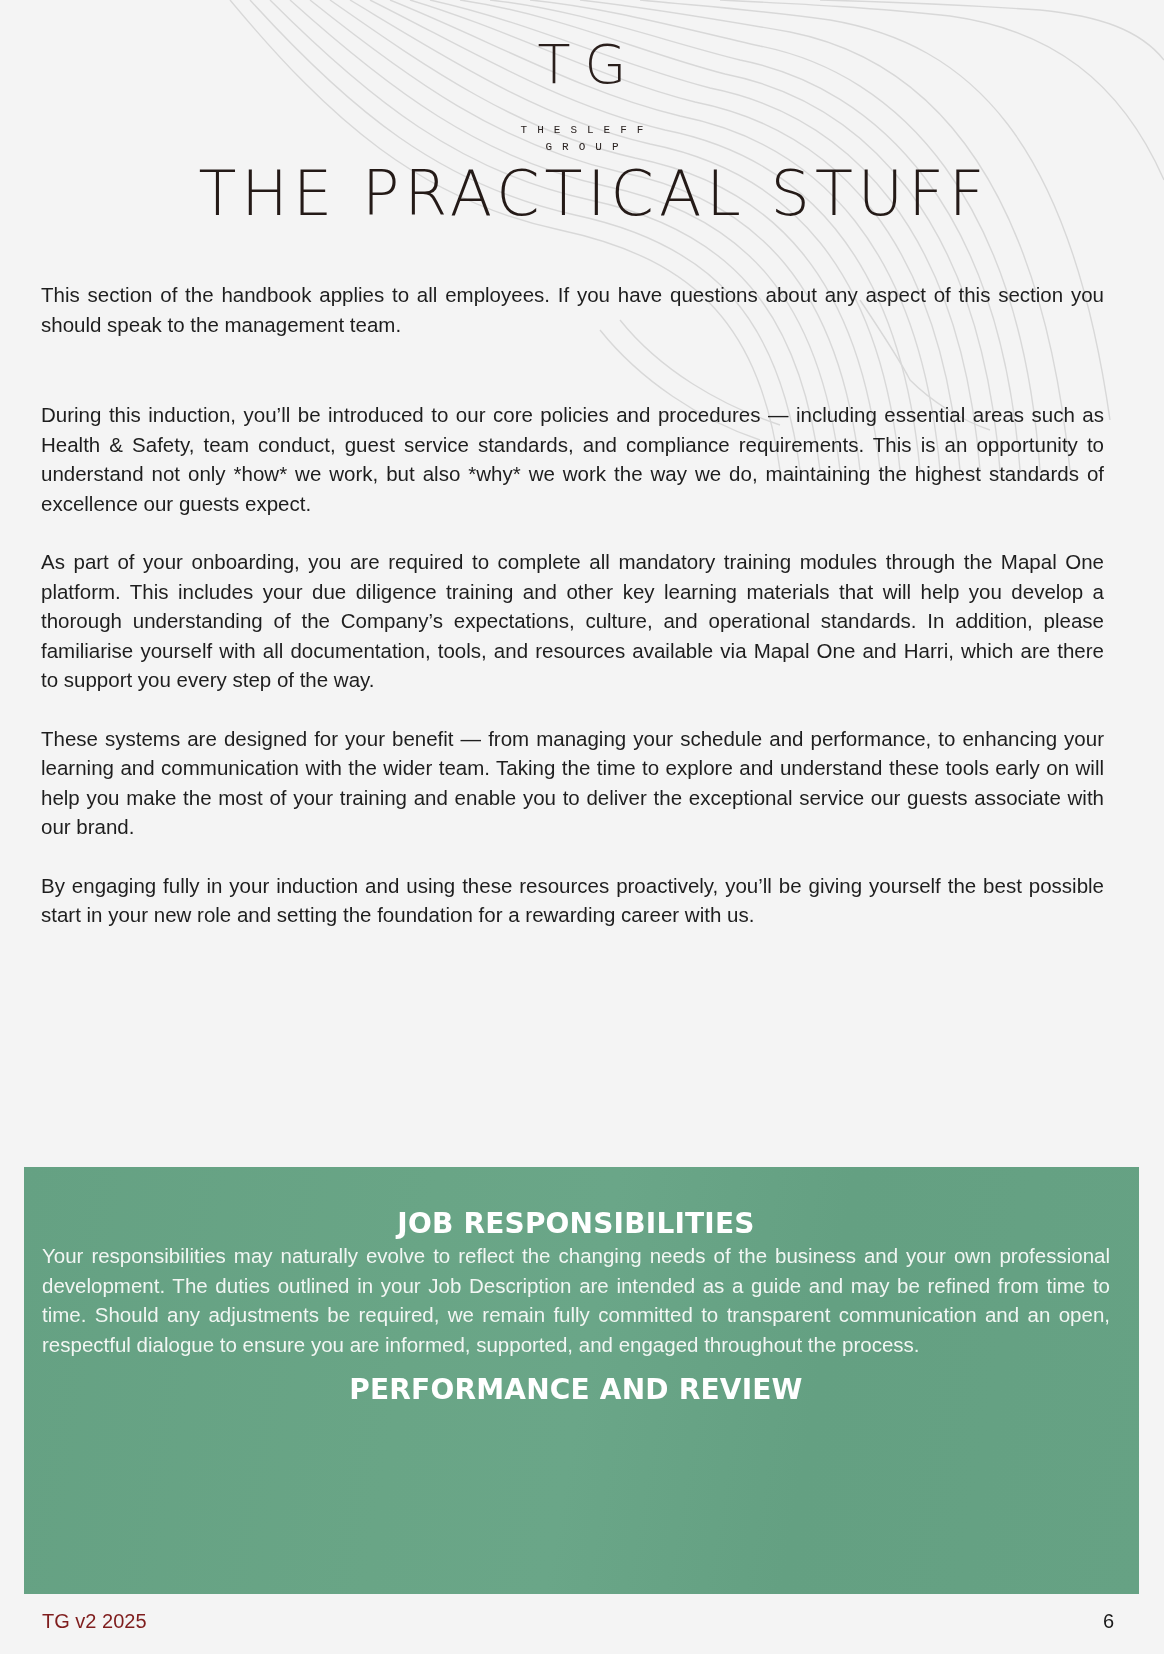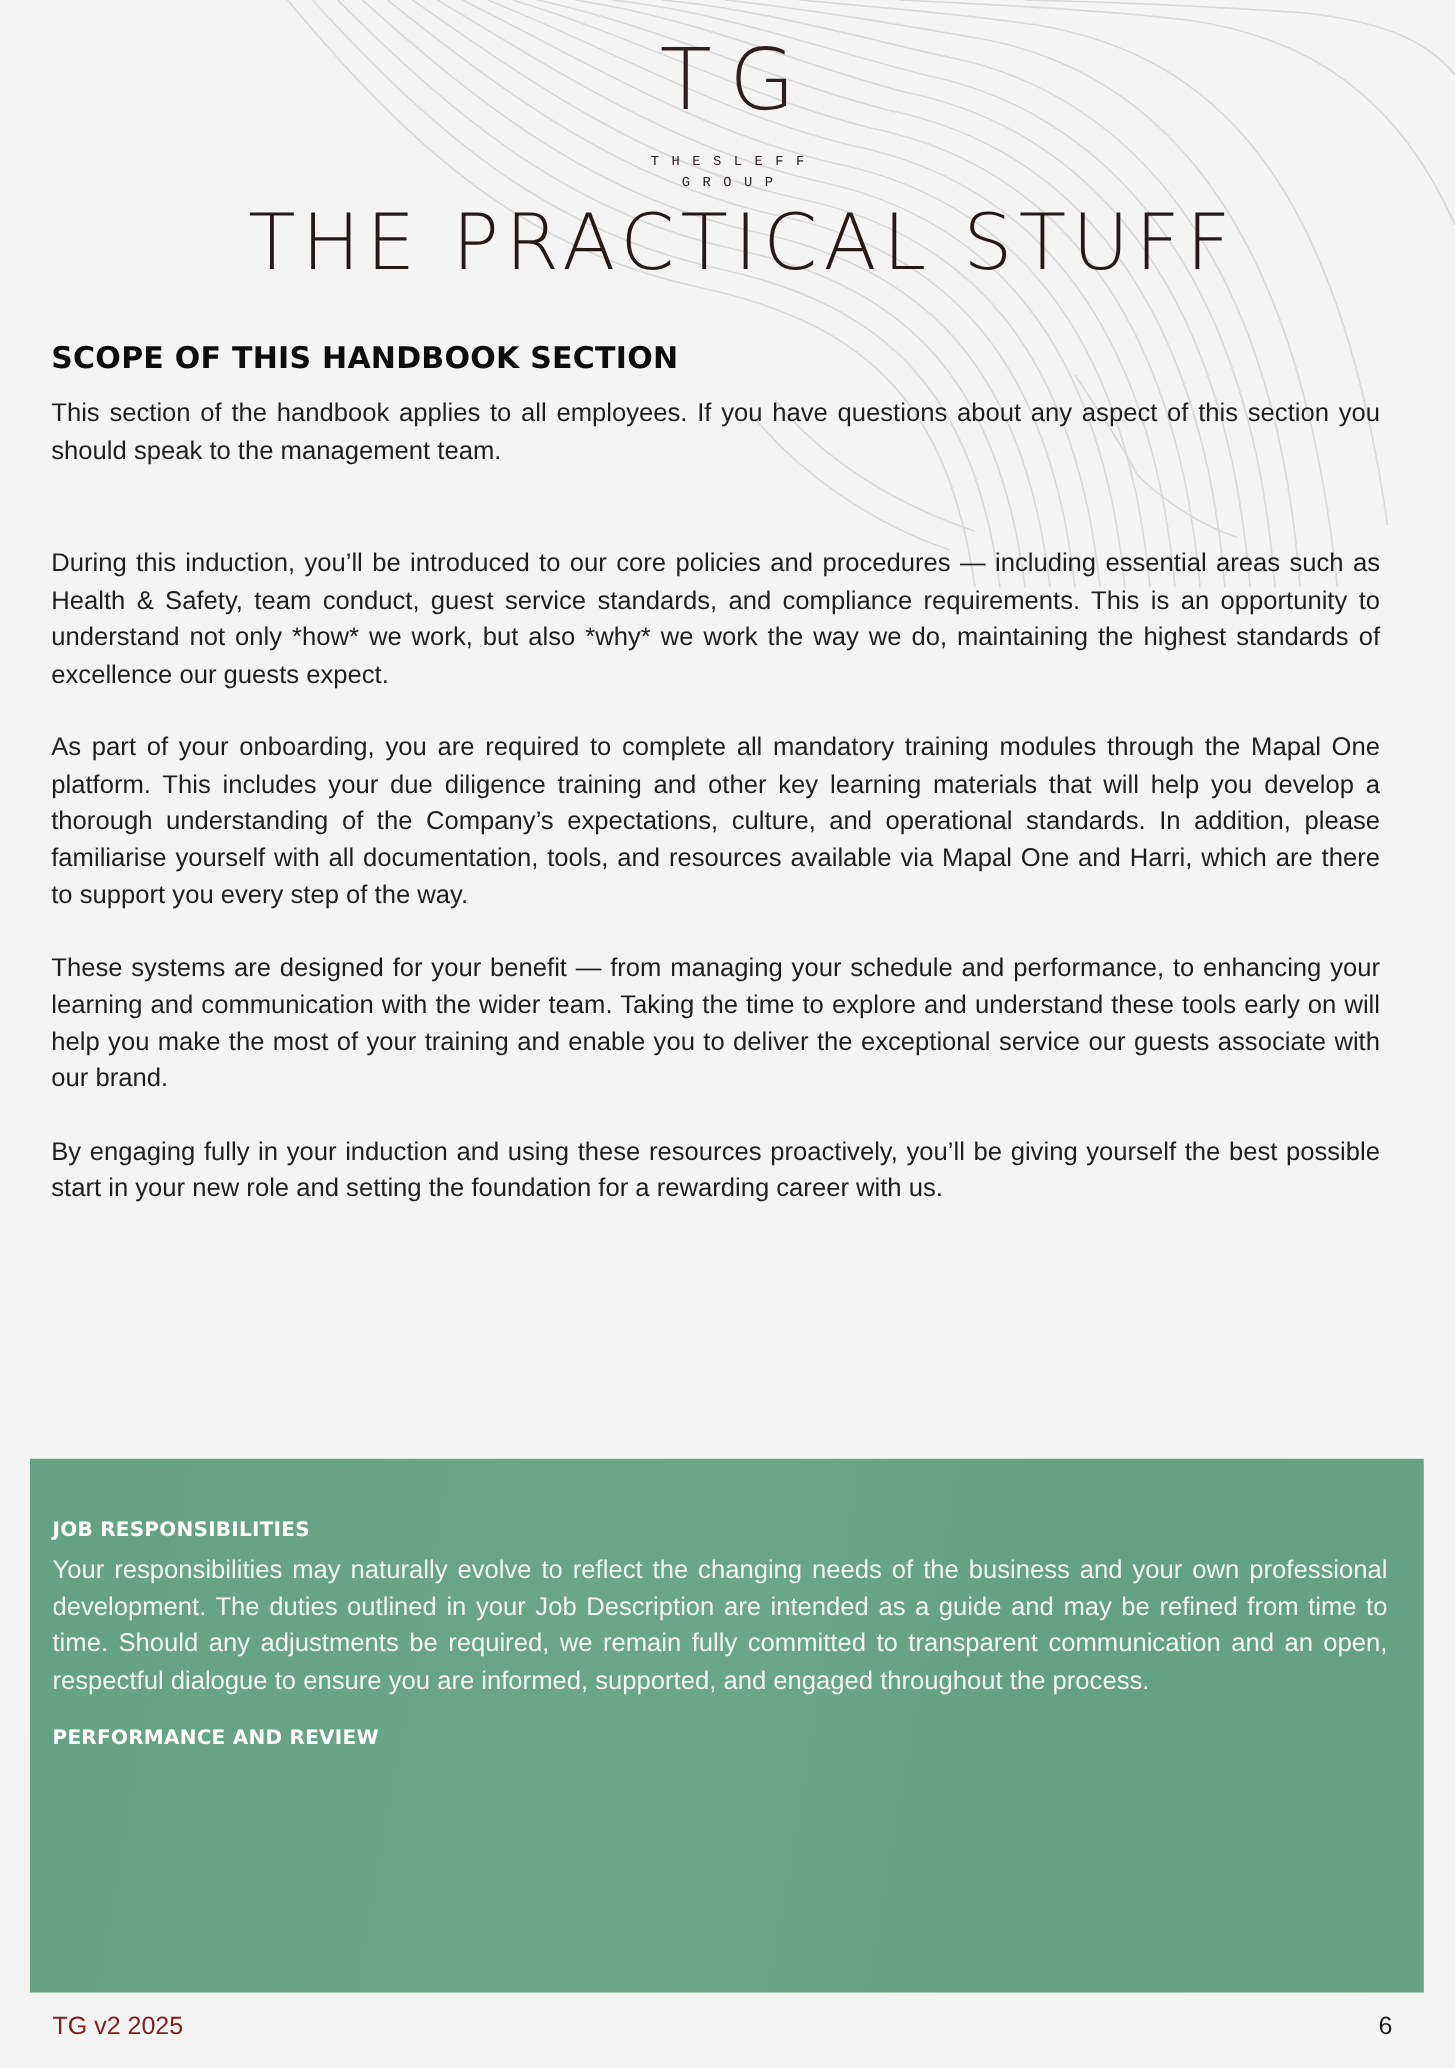--- a/index.html
+++ b/index.html
@@ -15,21 +15,21 @@
       position: absolute; left: 0; top: 0; width: 1164px; height: 470px;
       pointer-events: none;
     }
     .logo {
       position: absolute; left: 0; width: 1164px; top: 26px;
       text-align: center;
     }
     .logo-mark {
       font-family: "DejaVu Sans", sans-serif;
       font-weight: 300;
-      font-size: 68px;
+      font-size: 54px;
       line-height: 78px;
       letter-spacing: 14px;
       color: #2a1f1c;
       padding-left: 14px;
     }
     .logo-line {
       font-family: Liberation Mono, monospace;
       font-size: 11px;
       letter-spacing: 10px;
       color: #2a2220;
@@ -67,21 +67,21 @@
     .gap-s { height: 12px; }
     .gap-m { height: 29px; }
     .green {
       position: absolute; left: 24px; top: 1167px; width: 1115px; height: 427px;
       background: linear-gradient(100deg, #65a183 0%, #69a586 35%, #6aa688 50%, #64a082 70%, #66a284 100%);
     }
     .green-inner {
       position: absolute; left: 18px; top: 40px; width: 1068px;
       color: #f4f8f5;
     }
-    .green h2.section { color: #ffffff; font-size: 16px; line-height: 34px; }
+    .green h2.section { color: #ffffff; font-size: 28px; line-height: 34px; text-align: center; }
     .green p.body { color: #f2f6f3; }
     .footer-left {
       position: absolute; left: 42px; top: 1610px;
       font-size: 20px; color: #7f1d1d;
     }
     .footer-right {
       position: absolute; right: 50px; top: 1610px;
       font-size: 20px; color: #1a1a1a;
     }
   </style>
@@ -116,21 +116,20 @@
 
 <div class="logo">
   <div class="logo-mark">TG</div>
   <div class="logo-line first">THESLEFF</div>
   <div class="logo-line">GROUP</div>
 </div>
 
 <h1 class="page-title">THE PRACTICAL STUFF</h1>
 
 <div class="content">
-  <h2 class="section">SCOPE OF THIS HANDBOOK SECTION</h2>
   <div class="gap-s"></div>
   <p class="body">This section of the handbook applies to all employees. If you have questions about any aspect of this section you should speak to the management team.</p>
   <div style="height:26px"></div>
   <div style="height:6px"></div>
   <div class="gap-m"></div>
   <p class="body">During this induction, you’ll be introduced to our core policies and procedures — including essential areas such as Health &amp; Safety, team conduct, guest service standards, and compliance requirements. This is an opportunity to understand not only *how* we work, but also *why* we work the way we do, maintaining the highest standards of excellence our guests expect.</p>
   <div class="gap-m"></div>
   <p class="body">As part of your onboarding, you are required to complete all mandatory training modules through the Mapal One platform. This includes your due diligence training and other key learning materials that will help you develop a thorough understanding of the Company’s expectations, culture, and operational standards. In addition, please familiarise yourself with all documentation, tools, and resources available via Mapal One and Harri, which are there to support you every step of the way.</p>
   <div class="gap-m"></div>
   <p class="body">These systems are designed for your benefit — from managing your schedule and performance, to enhancing your learning and communication with the wider team. Taking the time to explore and understand these tools early on will help you make the most of your training and enable you to deliver the exceptional service our guests associate with our brand.</p>

